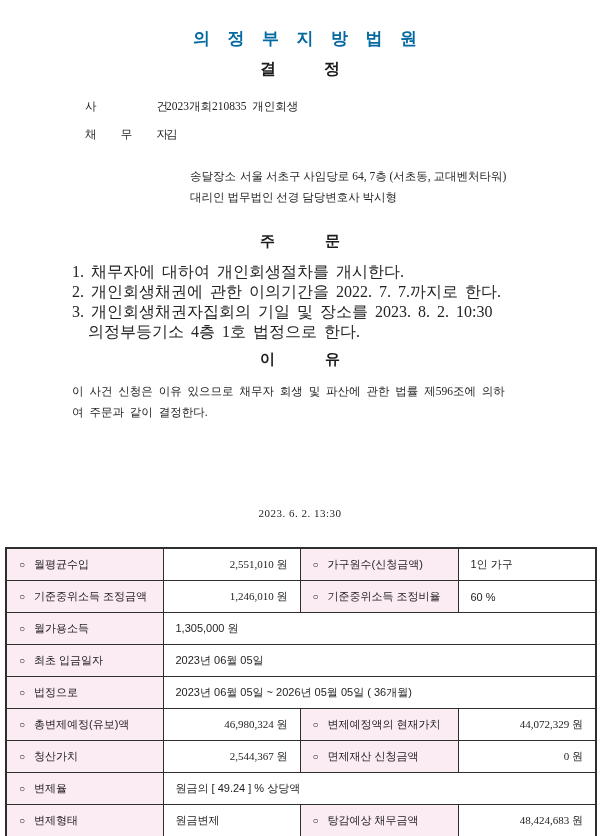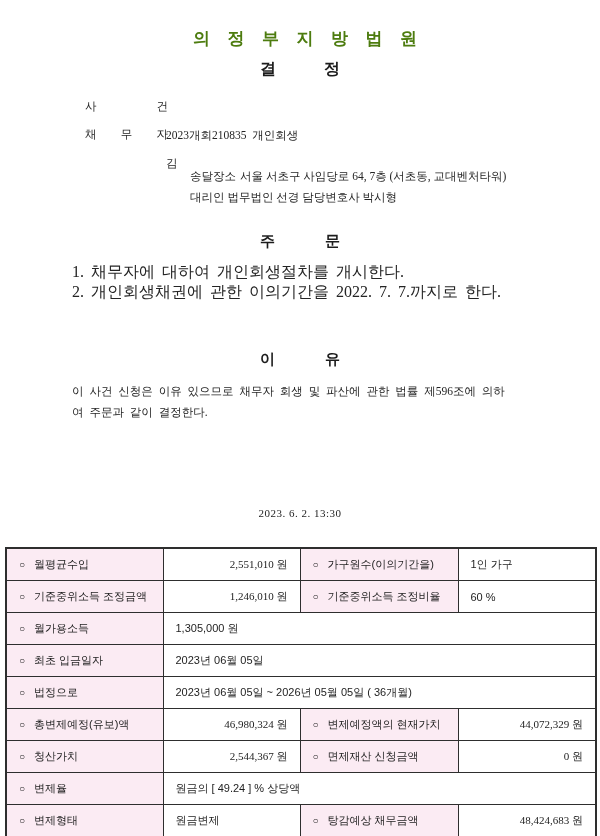--- a/index.html
+++ b/index.html
@@ -5,29 +5,29 @@
   html, body { margin:0; padding:0; background:#ffffff; }
   .page {
     position:relative; width:600px; height:836px; background:#ffffff;
     font-family:"Liberation Serif", serif; color:#242424; overflow:hidden;
   }
   
   .abs { position:absolute; }
   .jchars { text-align:justify; text-align-last:justify; }
   .court-title {
     left:193px; top:29px; width:224px; font-size:17px; font-weight:bold;
-    color:#4d7c0f; line-height:19px;
+    color:#0369a1; line-height:19px;
   }
   .decision-heading {
     left:260px; top:60px; width:80px; font-size:16px; font-weight:bold;
     color:#1c1c1c; line-height:18px;
   }
   .kv-row { left:85px; font-size:11.5px; line-height:14px; }
   .kv-row .k { display:inline-block; width:83px; text-align:justify; text-align-last:justify; }
-  .kv-row .v { position:absolute; left:81px; top:0; white-space:pre;margin-top:29px; }
+  .kv-row .v { position:absolute; left:81px; top:0; white-space:pre; }
   .service-block { left:190px; top:166px; width:372px; font-size:11.5px; line-height:21px; }
   .service-block .sk { margin-right:4px; }
   .section-heading {
     left:260px; width:80px; font-size:15px; font-weight:bold; color:#1c1c1c; line-height:17px;
   }
   .order-list { left:72px; top:262px; width:440px; font-size:16px; line-height:20px; word-spacing:3px; }
   .order-list .item { padding-left:16px; text-indent:-16px; }
   .reason-body { left:72px; top:381px; width:438px; font-size:11.5px; line-height:21px; word-spacing:3px; }
   .datetime { left:0; top:507px; width:600px; text-align:center; font-size:11px; letter-spacing:0.5px; }
   
@@ -65,40 +65,41 @@
       <span class="sk">송달장소</span><span>서울 서초구 사임당로 64, 7층 (서초동, 교대벤처타워)</span>
     </div>
     <div>대리인 법무법인 선경 담당변호사 박시형</div>
   </div>
 
   <div class="abs jchars section-heading" style="top:233px">주 문</div>
 
   <div class="abs order-list">
     <div class="item">1. 채무자에 대하여 개인회생절차를 개시한다.</div>
     <div class="item">2. 개인회생채권에 관한 이의기간을 2022. 7. 7.까지로 한다.</div>
+    <div class="item">3. 개인회생채권자집회의 기일 및 장소를 2023. 8. 2. 10:30 의정부등기소 4층 1호 법정으로 한다.</div>
   </div>
 
   <div class="abs jchars section-heading" style="top:351px">이 유</div>
 
   <div class="abs reason-body">이 사건 신청은 이유 있으므로 채무자 회생 및 파산에 관한 법률 제596조에 의하여 주문과 같이 결정한다.</div>
 
   <div class="abs datetime">2023. 6. 2. 13:30</div>
 
   <table class="summary-table">
     <colgroup>
       <col style="width:157px">
         <col style="width:137px">
         <col style="width:158px">
         <col style="width:138px">
     </colgroup>
     <tbody>
       <tr>
         <td class="lbl"><span class="bullet">○</span><span>월평균수입</span></td>
         <td class="num">2,551,010 원</td>
-        <td class="lbl"><span class="bullet">○</span><span>가구원수(이의기간을)</span></td>
+        <td class="lbl"><span class="bullet">○</span><span>가구원수(신청금액)</span></td>
         <td class="txt">1인 가구</td>
       </tr>
       <tr>
         <td class="lbl"><span class="bullet">○</span><span>기준중위소득 조정금액</span></td>
         <td class="num">1,246,010 원</td>
         <td class="lbl"><span class="bullet">○</span><span>기준중위소득 조정비율</span></td>
         <td class="txt">60 %</td>
       </tr>
       <tr>
         <td class="lbl"><span class="bullet">○</span><span>월가용소득</span></td>

